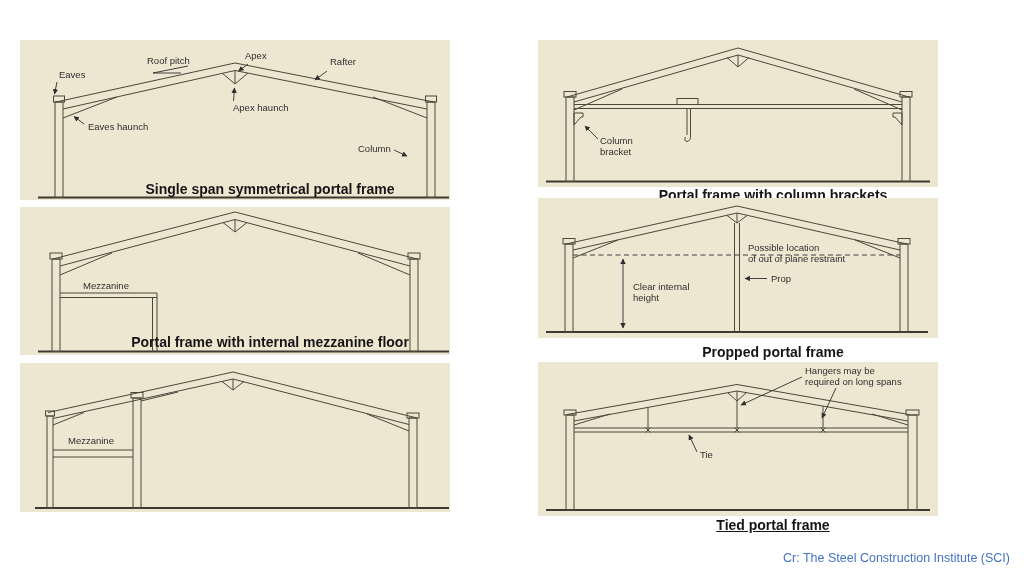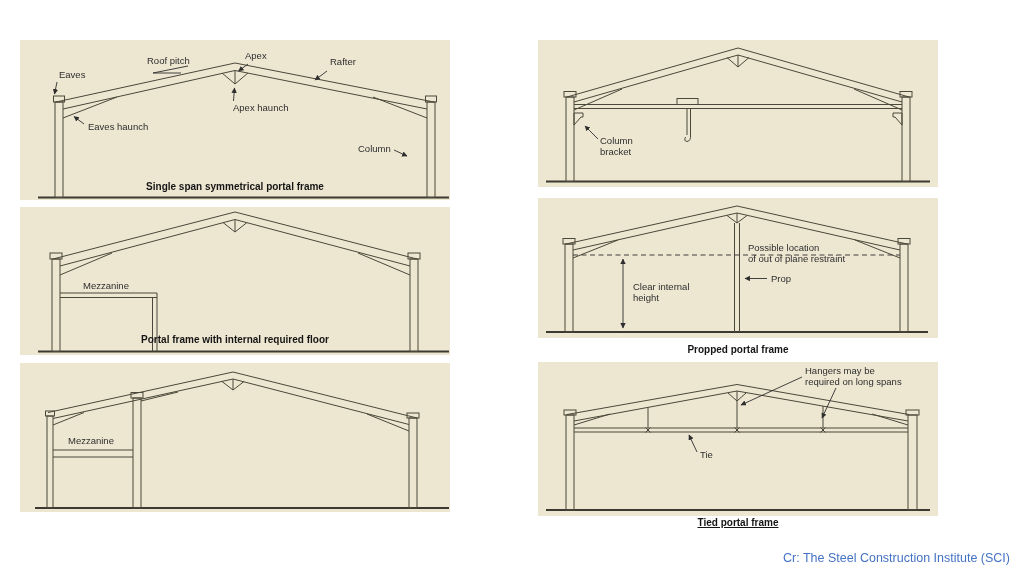--- a/index.html
+++ b/index.html
@@ -1,22 +1,22 @@
 <!DOCTYPE html>
 <html><head>
 <meta charset="utf-8">
 <style>
   html,body{margin:0;padding:0;background:#ffffff;}
   .page{position:relative;width:1024px;height:576px;background:#ffffff;overflow:hidden;
         font-family:"Liberation Sans",sans-serif;}
   .figure{position:absolute;}
   .figure svg{display:block;}
   svg text{font-family:"Liberation Sans",sans-serif;font-size:9.5px;fill:#2e2e2e;}
-  .caption{position:absolute;text-align:center;font-weight:bold;font-size:10px;color:#151515;
-           font-family:"Liberation Sans",sans-serif;}
+  .caption{position:absolute;text-align:center;font-weight:bold;font-size:14px;color:#151515;
+           font-family:"Liberation Sans",sans-serif;padding-left:35px;}
   .credit{position:absolute;right:14px;top:551px;font-size:12.5px;color:#4472C4;
           font-family:"Liberation Sans",sans-serif;}
   .frame-lines{stroke:#4a483a;fill:none;stroke-width:1;}
   .ground{stroke:#3c3a30;stroke-width:2;}
   .anno{stroke:#2e2e2e;fill:none;stroke-width:0.9;}
 </style>
 </head>
 <body>
 
 <div class="page">
@@ -102,20 +102,21 @@
         <path d="M36,73 h9 v4 h-2 l-7,8 z"></path>
         <path d="M364,73 h-9 v4 h2 l7,8 z"></path>
       </g>
       <g>
         <line class="anno" x1="60" y1="99" x2="47" y2="86" marker-end="url(#ar2)"></line>
         <text x="62" y="104">Column</text>
         <text x="62" y="115">bracket</text>
       </g>
     </svg>
   </section>
+  <div class="caption" style="left:538px;top:187px;width:400px;">Portal frame with column brackets</div>
 
   <section class="figure" style="left:20px;top:207px;">
     <svg width="430" height="148" viewBox="0 0 430 148">
       <rect x="0" y="0" width="430" height="148" fill="#EDE6D1"></rect>
       <g class="frame-lines">
         <line class="ground" x1="18" y1="144.5" x2="429" y2="144.5"></line>
         <rect x="32" y="52" width="8" height="92.5"></rect>
         <rect x="30" y="46" width="12" height="6"></rect>
         <rect x="390" y="52" width="8" height="92.5"></rect>
         <rect x="388" y="46" width="12" height="6"></rect>
@@ -133,21 +134,21 @@
         <line x1="40" y1="86" x2="137" y2="86"></line>
         <line x1="40" y1="90.5" x2="137" y2="90.5"></line>
         <line x1="132.5" y1="90.5" x2="132.5" y2="144.5"></line>
         <line x1="137" y1="86" x2="137" y2="144.5"></line>
       </g>
       <g>
         <text x="63" y="82">Mezzanine</text>
       </g>
     </svg>
   </section>
-  <div class="caption" style="left:20px;top:334px;width:430px;">Portal frame with internal required floor</div>
+  <div class="caption" style="left:20px;top:334px;width:430px;">Portal frame with internal mezzanine floor</div>
 
   <section class="figure" style="left:538px;top:198px;">
     <svg width="400" height="140" viewBox="0 0 400 140">
       <defs>
         <marker id="ar4" markerWidth="7" markerHeight="7" refX="5.5" refY="3" orient="auto">
           <path d="M0,0 L6,3 L0,6 z" fill="#2e2e2e"></path>
         </marker>
         <marker id="ar4s" markerWidth="7" markerHeight="7" refX="0.5" refY="3" orient="auto">
           <path d="M6,0 L0,3 L6,6 z" fill="#2e2e2e"></path>
         </marker>

